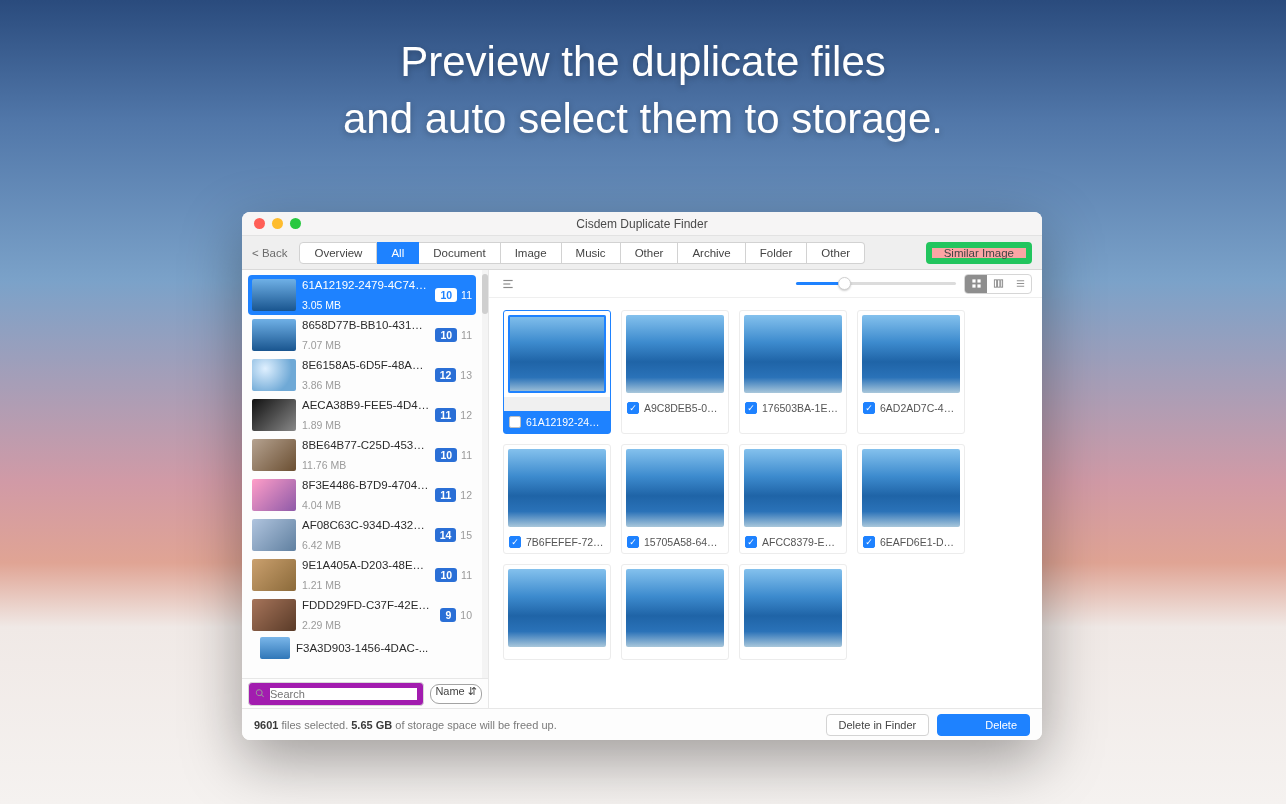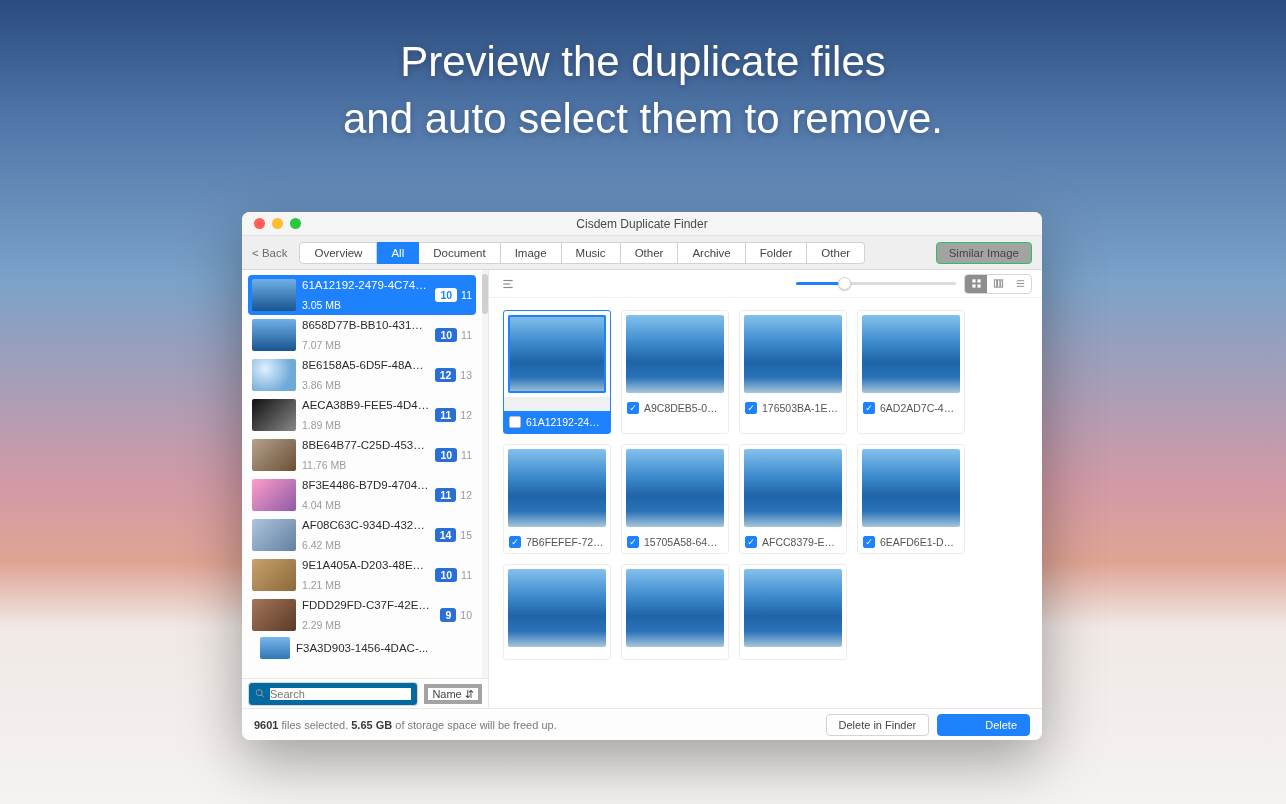--- a/index.html
+++ b/index.html
@@ -24,21 +24,21 @@
   .toolbar { height:34px; background:#efefef; border-bottom:1px solid #d9d9d9; display:flex; align-items:center; padding:0 10px; gap:8px;}
   .back-link { color:#6b6b6b; font-size:11.5px; cursor:pointer; white-space:nowrap; padding-right:4px;}
   .tab-group { display:flex;align-items:flex-end; }
   .tab-btn {
     height:22px; padding:0 14px; background:#fff; border:1px solid #d2d2d2; border-left-width:0;
     font-size:11.5px; color:#444; display:flex; align-items:center; cursor:pointer;
   }
   .tab-btn:first-child { border-left-width:1px; border-radius:4px 0 0 4px;}
   .tab-btn:last-child { border-radius:0 4px 4px 0;}
   .tab-btn.active { background:#1e82ff; border-color:#1e82ff; color:#fff;}
-  .btn-similar { height:22px; padding:4px 12px; background:#a3a3a3; border:1px solid #22c55e; border-radius:4px; font-size:11.5px; color:#444; display:flex; align-items:center; cursor:pointer;}
+  .btn-similar { height:22px; padding:4px 12px; background:#fca5a5; border:6px solid #22c55e; border-radius:4px; font-size:11.5px; color:#444; display:flex; align-items:center; cursor:pointer;}
   .tool-space { flex:1;}
   
   .body { flex:1; display:flex; min-height:0;}
   .sidebar { width:247px; background:#fdfdfd; border-right:1px solid #e7e7e7; display:flex; flex-direction:column; min-height:0;}
   .sidebar-scroll { flex:1; overflow:hidden; padding:5px 6px;}
   .dup-group { display:flex; align-items:center; height:40px; border-radius:4px; padding:2px 4px; cursor:pointer; gap:6px;}
   .dup-group.selected { background:#1e82ff;}
   .dup-group.selected .g-name, .dup-group.selected .g-size { color:#fff;}
   .dup-group.selected .badge1 { background:#fff; color:#1e82ff;}
   .dup-group.selected .badge2 { color:#fff;}
@@ -52,24 +52,24 @@
   .thumb.v7{background:linear-gradient(135deg,#caa06e,#8b6a3a);}
   .thumb.v8{background:linear-gradient(135deg,#a6745a,#5a3b28);}
   .thumb.v9{background:linear-gradient(180deg,#7ab6e9,#3077b8);}
   .g-text { flex:1; min-width:0; }
   .g-name { font-size:11.5px; color:#2b2b2b; white-space:nowrap; overflow:hidden; text-overflow:ellipsis;}
   .g-size { font-size:10.5px; color:#9b9b9b; margin-top:8px;}
   .badges { display:flex; align-items:center; gap:4px; font-size:10.5px;}
   .badge1 { background:#2a6fd6; color:#fff; padding:1px 5px; border-radius:3px; font-weight:600;}
   .badge2 { color:#9a9a9a; }
   .sidebar-footer { height:30px; border-top:1px solid #e7e7e7; display:flex; align-items:center; padding:0 6px; gap:6px;}
-  .search-box { flex:1; height:24px; border:1px solid #d8d8d8; border-radius:4px; display:flex; align-items:center; padding:0 6px; gap:5px; background:#0369a1;}
+  .search-box { flex:1; height:24px; border:1px solid #d8d8d8; border-radius:4px; display:flex; align-items:center; padding:0 6px; gap:5px; background:#a21caf;}
   .search-box svg{ width:11px; height:11px; fill:#9a9a9a;}
   .search-box input{ border:none; outline:none; font-size:11px; width:100%; color:#333;}
-  .sort-sel { height:20px; border:4px solid #a3a3a3; border-radius:0; background:#fff; font-size:11px; padding:0 4px; color:#444;}
+  .sort-sel { height:20px; border:1px solid #a3a3a3; border-radius:9px; background:#fff; font-size:11px; padding:0 4px; color:#444;}
   
   .main { flex:1; display:flex; flex-direction:column; min-height:0; background:#fff;}
   .main-top { height:28px; border-bottom:1px solid #efefef; display:flex; align-items:center; padding:0 10px; gap:8px;}
   .icon-btn { width:18px; height:18px; display:flex; align-items:center; justify-content:center; cursor:pointer; color:#8a8a8a;}
   .flex1{flex:1;}
   .zoom-slider { width:160px; height:3px; background:#dcdcdc; border-radius:2px; position:relative;}
   .zoom-fill { position:absolute; left:0; top:0; height:3px; background:#1e82ff; border-radius:2px; width:28%;}
   .zoom-thumb { position:absolute; top:-5px; width:13px; height:13px; border-radius:50%; background:#fff; border:1px solid #d0d0d0; left:26%; box-shadow:0 1px 2px rgba(0,0,0,.2);}
   .view-toggle { display:flex; border:1px solid #d6d6d6; border-radius:4px; overflow:hidden;}
   .view-toggle .vbtn{ width:22px; height:18px; display:flex; align-items:center; justify-content:center; font-size:10px; color:#888; cursor:pointer;}
@@ -93,21 +93,21 @@
   .footer-btn { height:22px; padding:0 12px; border:1px solid #d4d4d4; border-radius:4px; background:#fff; font-size:11px; color:#444; cursor:pointer;}
   .footer-btn.primary { background:#1e82ff; border-color:#1e82ff; color:#fff;padding-left:47px;}
   .scrollbar { width:6px; background:#f4f4f4;}
   .scroll-thumb { width:6px; height:40px; background:#cfcfcf; border-radius:3px; margin-top:4px;}
 </style>
 </head>
 <body>
 
 <div class="headline">
   <div>Preview the duplicate files</div>
-  <div>and auto select them to remove.</div>
+  <div>and auto select them to storage.</div>
 </div>
 
 <div class="app-window">
 
   <div class="titlebar">
     <div class="traffic">
       <div class="dot red"></div>
       <div class="dot yellow"></div>
       <div class="dot green"></div>
     </div>

